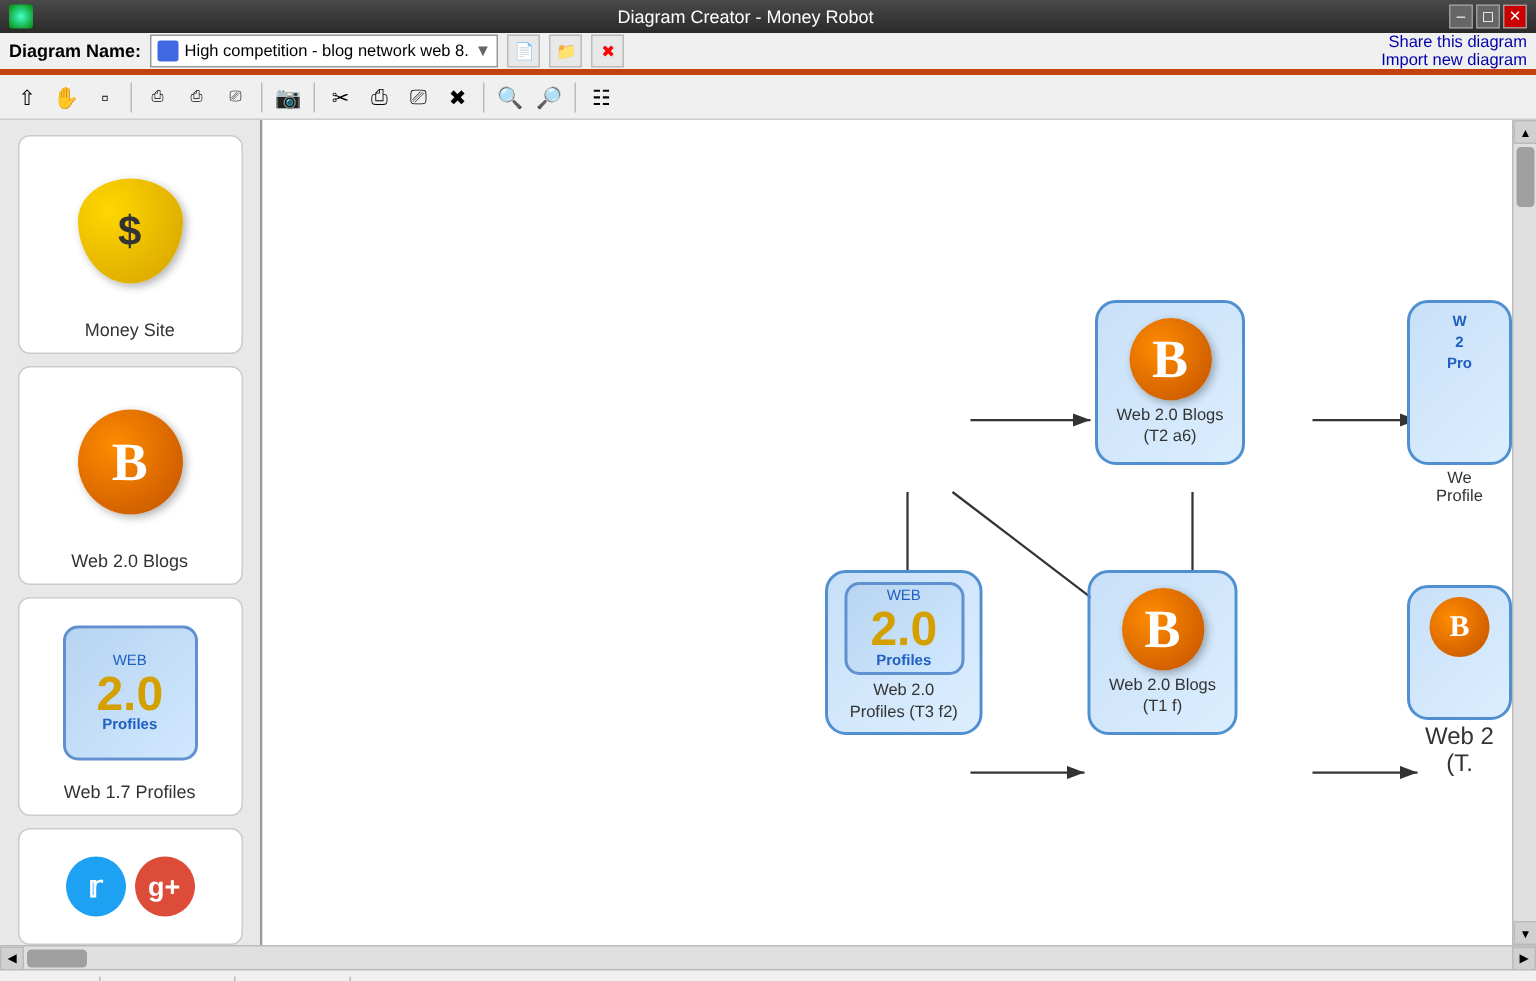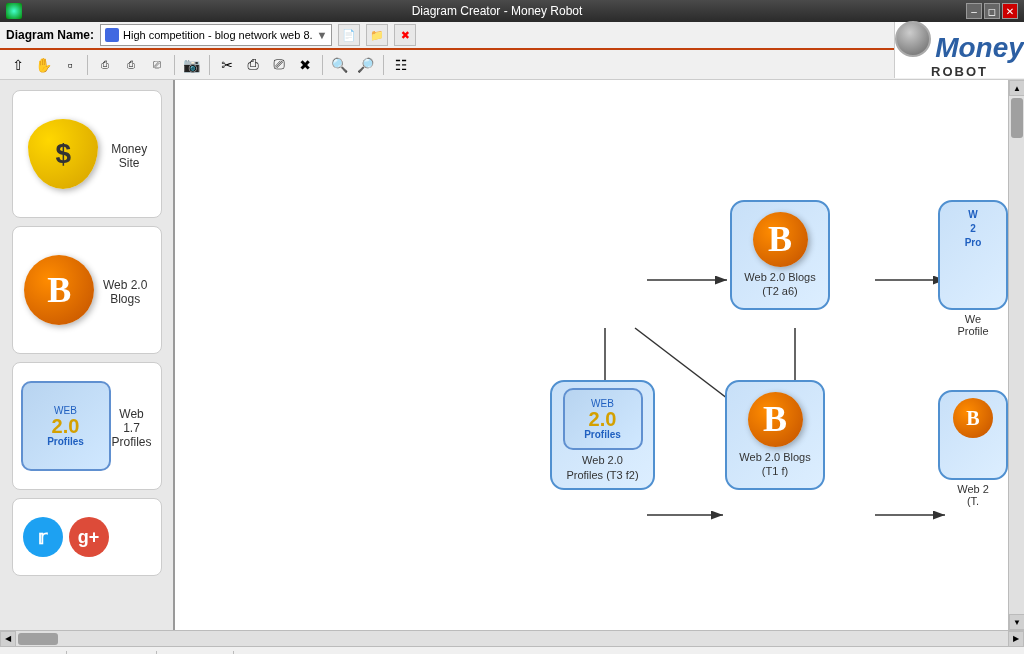--- a/index.html
+++ b/index.html
@@ -29,21 +29,21 @@
       display: flex; align-items: center; justify-content: center;
       color: white; font-size: 10px; cursor: pointer;
     }
     #titlebar .ctrl-btn.close { background: #c00; }
     #diagram-name-bar {
       height: 28px;
       display: flex;
       align-items: center;
       padding: 0 6px;
       gap: 6px;
-      border-bottom: 2px solid #c2410c;
+      border-bottom: 4px solid #c2410c;
     }
     #diagram-name-bar label { font-size: 12px; font-weight: bold; }
     #diagram-name-select {
       height: 22px;
       background: #fff;
       border: 1px solid #999;
       padding: 0 4px;
       font-size: 11px;
       display: flex; align-items: center;
       min-width: 200px;
@@ -130,21 +130,21 @@
       padding: 10px 0;
       gap: 8px;
     }
     .sidebar-item-card {
       width: 150px;
       background: #fff;
       border: 1px solid #ccc;
       border-radius: 8px;
       padding: 8px;
       display: flex;
-      flex-direction: row;
+      flex-direction: column;
       align-items: center;
       cursor: grab;
     }
     .sidebar-item-card .card-icon {
       width: 110px; height: 110px;
       display: flex; align-items: center; justify-content: center;
       border-radius: 6px;
     }
     .sidebar-item-card .card-label {
       font-size: 12px;
@@ -188,21 +188,21 @@
     
     .web20-icon {
       width: 90px; height: 90px;
       background: linear-gradient(135deg, #b8d4f0, #d0e8ff);
       border-radius: 10px;
       display: flex; flex-direction: column;
       align-items: center; justify-content: center;
       border: 2px solid #6090d0;
     }
     .web20-text-top { font-size: 10px; font-weight: normal; color: #2060c0; }
-    .web20-text-num { font-size: 20px; font-weight: bold; color: #d4a000; line-height: 1; }
+    .web20-text-num { font-size: 32px; font-weight: bold; color: #d4a000; line-height: 1; }
     .web20-text-sub { font-size: 10px; font-weight: bold; color: #2060c0; }
 
     
     #canvas {
       flex: 1;
       background: white;
       position: relative;
       overflow: hidden;
     }
 
@@ -339,29 +339,20 @@
     <span style="margin-left:4px; color:#666">▼</span>
   </div>
   <div class="toolbar-btn">📄</div>
   <div class="toolbar-btn">📁</div>
   <div class="toolbar-btn red">✖</div>
   <div class="share-area">
     <a href="#">Share this diagram</a>
     <a href="#">Import new diagram</a>
   </div>
 
-  <div id="logo">
-    <div style="display:flex; flex-direction:column; align-items:center;">
-      <div style="display:flex; align-items:baseline; gap:4px;">
-        <div style="width:36px; height:36px; background:radial-gradient(circle at 40% 30%, #ccc, #666); border-radius:50%; border:2px solid #aaa;"></div>
-        <span class="money-text">Money</span>
-      </div>
-      <span class="robot-text">ROBOT</span>
-    </div>
-  </div>
 </div>
 
 <div id="tool-icons-bar">
   <div class="tool-icon">⇧</div>
   <div class="tool-icon">✋</div>
   <div class="tool-icon">▫</div>
   <div class="tool-sep"></div>
   <div class="tool-icon" style="font-size:10px">⎙</div>
   <div class="tool-icon" style="font-size:10px">⎙</div>
   <div class="tool-icon" style="font-size:10px">⎚</div>
@@ -476,21 +467,21 @@
       </div>
       <div style="font-size:11px; text-align:center; margin-top:3px; color:#333;">We<br>Profile</div>
     </div>
 
     <div style="position:absolute; right:0; top:310px; display:flex; flex-direction:column; align-items:center;">
       <div style="background:linear-gradient(135deg,#c8e0f8,#dceeff); border:2px solid #5090d0; border-radius:14px; width:70px; height:90px; overflow:hidden; display:flex; flex-direction:column; align-items:center; justify-content:flex-start; padding:6px 4px;">
         <div style="width:40px;height:40px;background:radial-gradient(circle at 35% 35%,#ff8c00,#c05000);border-radius:50%;display:flex;align-items:center;justify-content:center;">
           <span style="color:white;font-size:20px;font-weight:bold;font-family:Georgia,serif;">B</span>
         </div>
       </div>
-      <div style="font-size:11px; text-align:center; margin-top:3px; color:#333;">Web 2<br>(T.</div>
+      <div style="font-size:16px; text-align:center; margin-top:3px; color:#333;">Web 2<br>(T.</div>
     </div>
   </div>
 
   <div id="right-scrollbar">
     <div class="scroll-arrow">▲</div>
     <div class="scroll-thumb"></div>
     <div style="flex:1"></div>
     <div class="scroll-arrow">▼</div>
   </div>
 </div>

